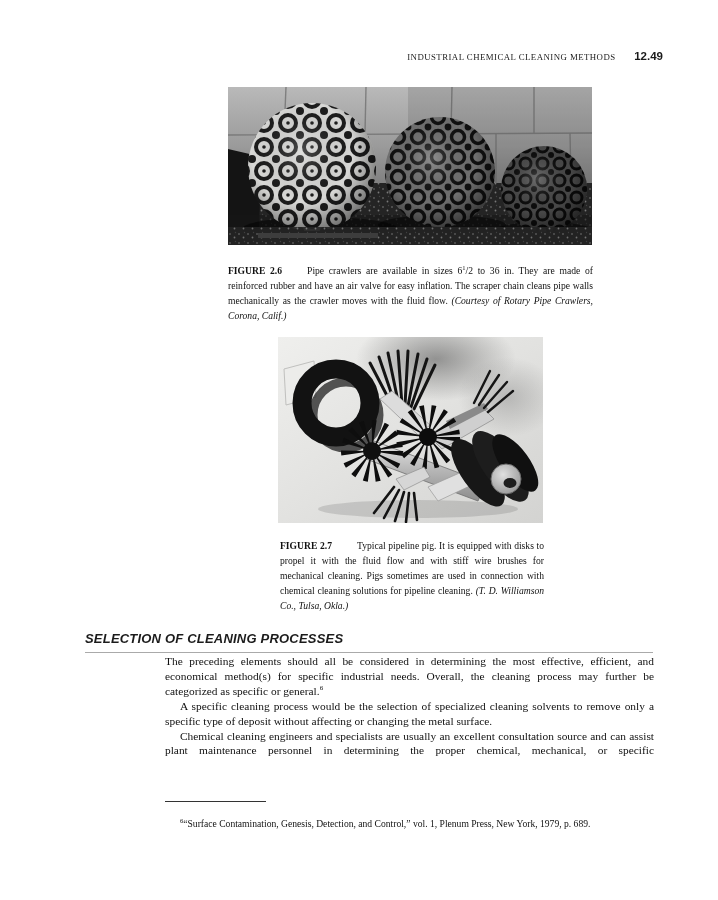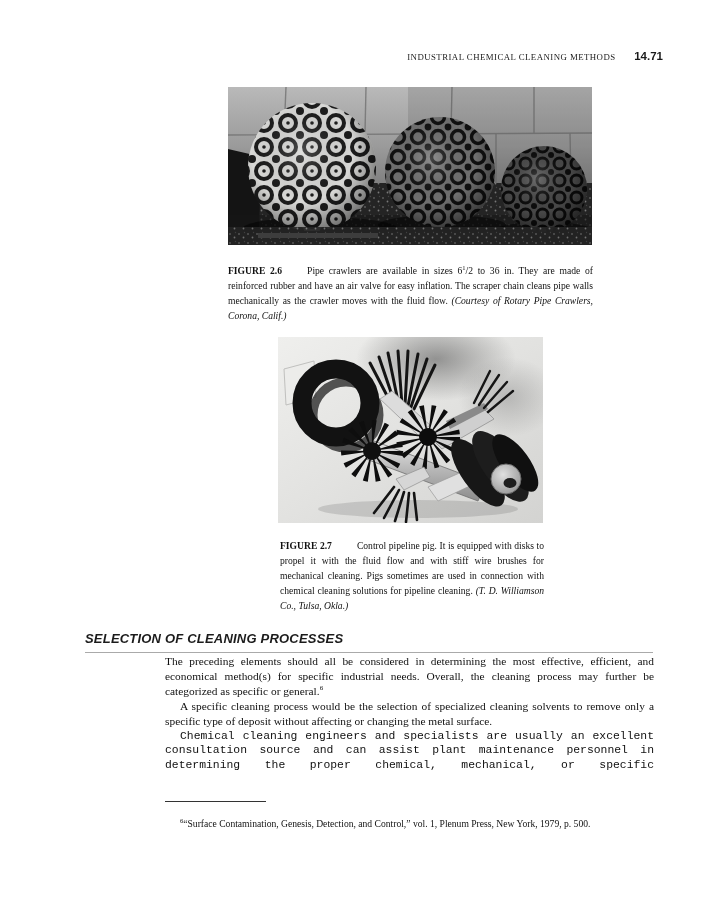--- a/index.html
+++ b/index.html
@@ -29,36 +29,36 @@
       font-family:"Liberation Sans","DejaVu Sans",sans-serif;
       font-weight:bold;font-style:italic;font-size:13px;letter-spacing:.2px;color:#1b1b1b;
       padding-bottom:6px;border-bottom:1.5px solid #aaa;}
 
   
   .bodytext{position:absolute;left:165px;top:654px;width:489px;
       font-size:11.4px;line-height:14.9px;text-align:justify;color:#101010;}
   .bodytext p{margin:0;}
   .bodytext p.indent{text-indent:15px;}
   .bodytext sup{font-size:7px;vertical-align:super;line-height:0;}
-  .bodytext p.runon{text-align-last:justify;font-family:Liberation Mono, monospace;}
+  .bodytext p.runon{text-align-last:justify;}
 
   
   .footnote-rule{position:absolute;left:165px;top:801px;width:101px;border-top:1px solid #333;}
   .footnote{position:absolute;left:165px;top:807px;width:489px;
       font-size:9.6px;line-height:13px;color:#111;text-indent:15px;}
   .footnote sup{font-size:6.5px;vertical-align:super;line-height:0;}
 </style>
 </head>
 <body>
 
 <div class="page">
 
   <div class="running-head">
     <span>INDUSTRIAL CHEMICAL CLEANING METHODS</span>
-    <span class="pgnum">14.71</span>
+    <span class="pgnum">12.49</span>
   </div>
 
   <svg id="photo1" class="photo" width="364" height="158" viewBox="0 0 364 158">
     <defs>
       <linearGradient id="wallg" x1="0" y1="0" x2="0" y2="1">
         <stop offset="0" stop-color="#b9b9b9"></stop>
           <stop offset="0.6" stop-color="#9a9a9a"></stop>
           <stop offset="1" stop-color="#7e7e7e"></stop>
       </linearGradient>
       <pattern id="mesh1" width="24" height="24" patternUnits="userSpaceOnUse">
@@ -212,27 +212,27 @@
     <g transform="rotate(-36 212 132)">
       <ellipse cx="200" cy="128" rx="16" ry="40" fill="#171717"></ellipse>
       <ellipse cx="222" cy="136" rx="17" ry="42" fill="#1d1d1d"></ellipse>
       <ellipse cx="236" cy="142" rx="14" ry="34" fill="#101010"></ellipse>
     </g>
     <circle cx="228" cy="142" r="15" fill="url(#hub)" stroke="#6b6b6b" stroke-width="1"></circle>
     <ellipse cx="232" cy="146" rx="6.5" ry="5" fill="#1e1e1e"></ellipse>
   </svg>
 
   <p class="caption" id="cap2">
-    <span class="figlabel">FIGURE 2.7</span><span>Control pipeline pig. It is equipped with disks to propel it with the fluid flow and with stiff wire brushes for mechanical cleaning. Pigs sometimes are used in connection with chemical cleaning solutions for pipeline cleaning. </span><span class="courtesy">(T. D. Williamson Co., Tulsa, Okla.)</span>
+    <span class="figlabel">FIGURE 2.7</span><span>Typical pipeline pig. It is equipped with disks to propel it with the fluid flow and with stiff wire brushes for mechanical cleaning. Pigs sometimes are used in connection with chemical cleaning solutions for pipeline cleaning. </span><span class="courtesy">(T. D. Williamson Co., Tulsa, Okla.)</span>
   </p>
 
   <h2 class="section-head">SELECTION OF CLEANING PROCESSES</h2>
 
   <div class="bodytext">
     <p><span>The preceding elements should all be considered in determining the most effective, efficient, and economical method(s) for specific industrial needs. Overall, the cleaning process may further be categorized as specific or general.</span><sup>6</sup></p>
     <p class="indent">A specific cleaning process would be the selection of specialized cleaning solvents to remove only a specific type of deposit without affecting or changing the metal surface.</p>
     <p class="indent runon">Chemical cleaning engineers and specialists are usually an excellent consultation source and can assist plant maintenance personnel in determining the proper chemical, mechanical, or specific</p>
   </div>
 
   <div class="footnote-rule"></div>
-  <p class="footnote"><sup>6</sup><span>“Surface Contamination, Genesis, Detection, and Control,” vol. 1, Plenum Press, New York, 1979, p. 500.</span></p>
+  <p class="footnote"><sup>6</sup><span>“Surface Contamination, Genesis, Detection, and Control,” vol. 1, Plenum Press, New York, 1979, p. 689.</span></p>
 
 </div>
 
 </body></html>

